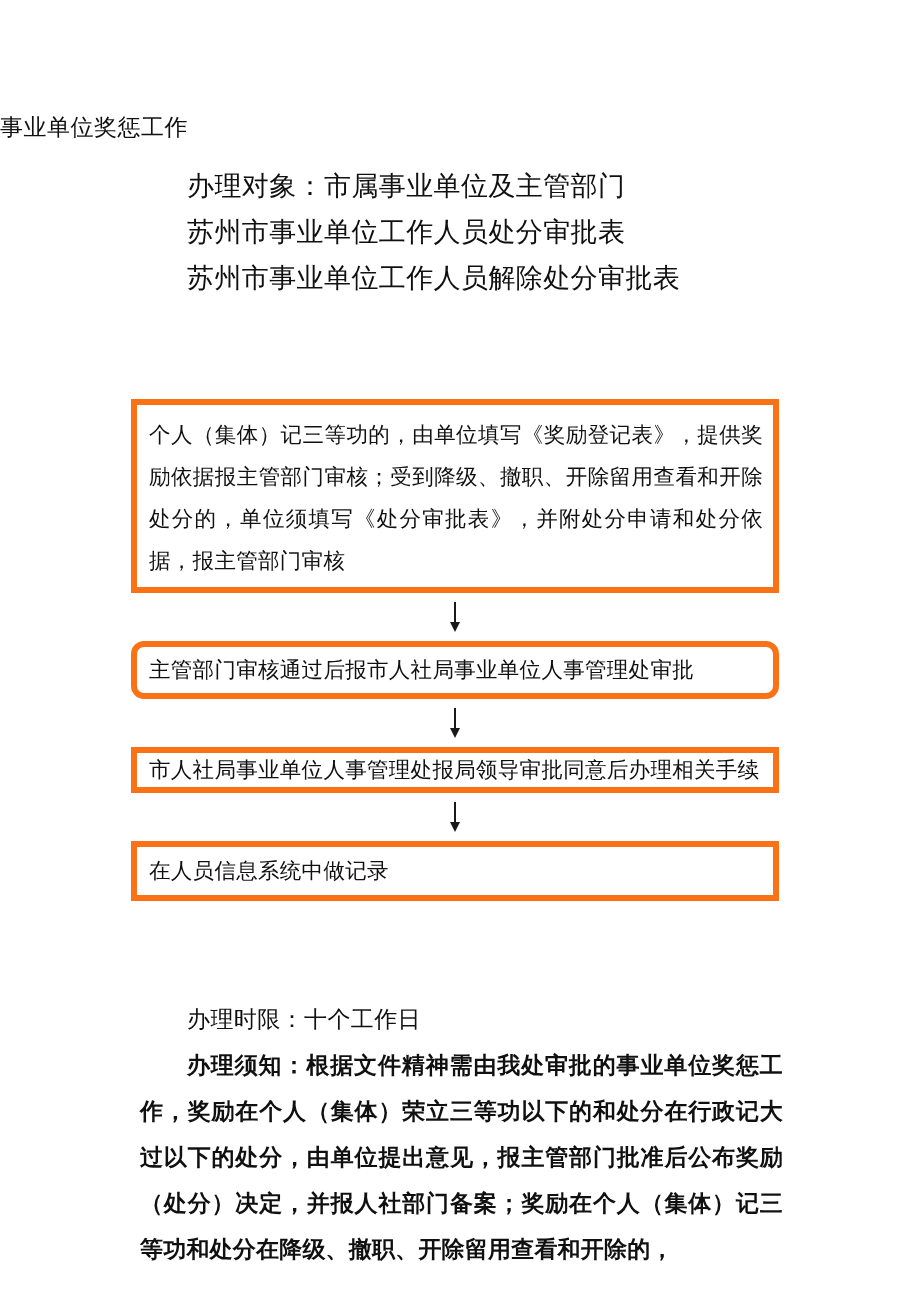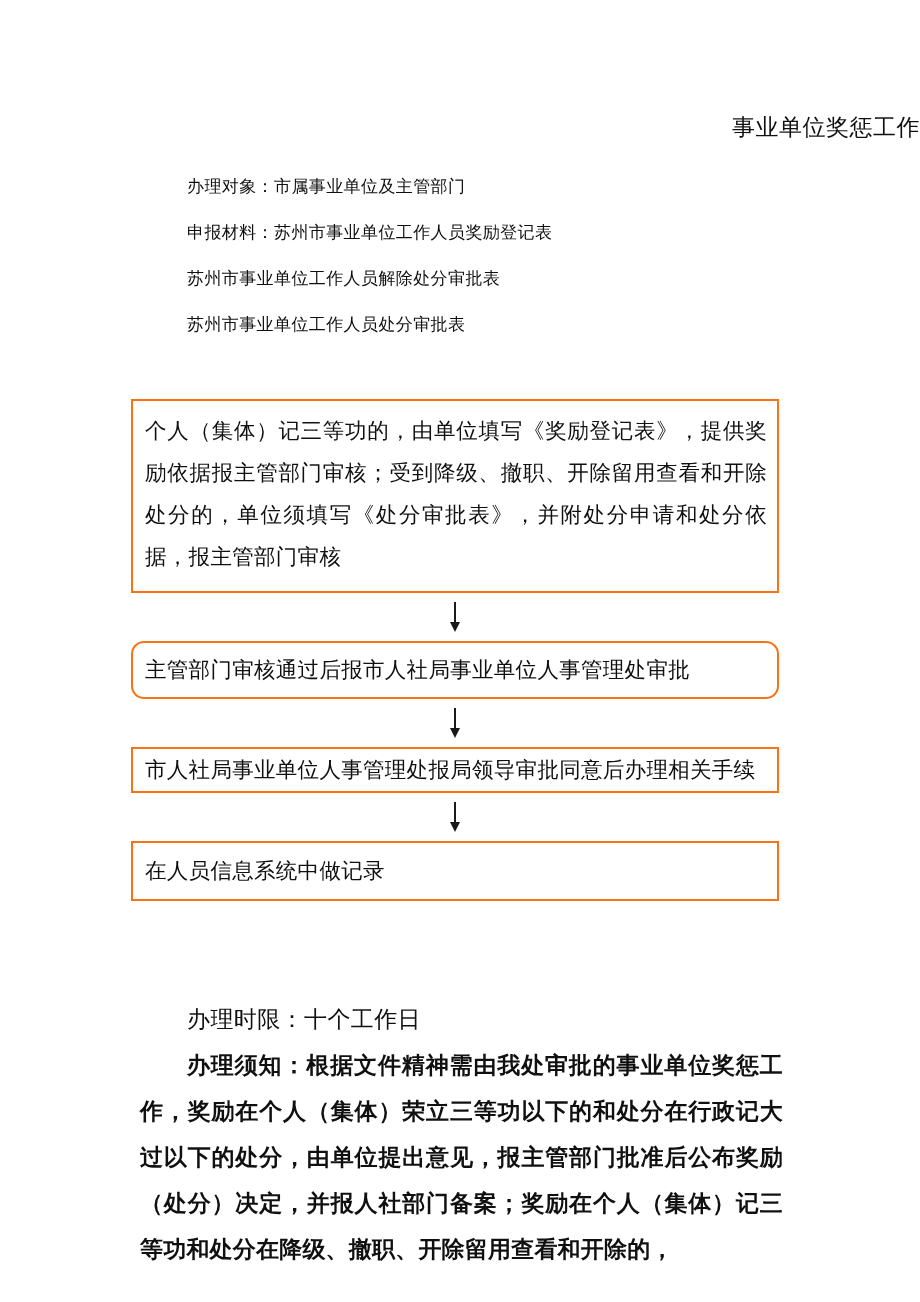--- a/index.html
+++ b/index.html
@@ -24,53 +24,53 @@
     height: 1302px;
     background: #ffffff;
   }
 
   
   .doc-title {
     position: absolute;
     left: 0;
     top: 112px;
     width: 920px;
-    text-align: right;
+    text-align: left;
     font-size: 23px;
     line-height: 30px;
     letter-spacing: 0.5px;
     color: #101010;
   }
 
   
   .intro {
     position: absolute;
     left: 187px;
     top: 163px;
     width: 700px;
   }
   .intro-line {
-    font-size: 17px;
+    font-size: 27px;
     line-height: 46px;
     letter-spacing: 0.4px;
     color: #101010;
     white-space: nowrap;
   }
 
   
   .flow {
     position: absolute;
     left: 131px;
     top: 399px;
     width: 648px;
   }
 
   .flow-box {
     box-sizing: border-box;
-    border: 2px solid #f97316;
+    border: 6px solid #f97316;
     background: #ffffff;
     padding: 9px 10px 9px 12px;
   }
   .flow-box .box-text {
     font-size: 21.5px;
     line-height: 42px;
     letter-spacing: 0.3px;
     color: #101010;
     text-align: justify;
     text-justify: inter-character;
@@ -148,23 +148,22 @@
 </style>
 </head>
 <body>
 
 <div class="page">
 
   <div class="doc-title">事业单位奖惩工作</div>
 
   <div class="intro">
     <div class="intro-line">办理对象：市属事业单位及主管部门</div>
-    <div class="intro-line">申报材料：苏州市事业单位工作人员奖励登记表</div>
+    <div class="intro-line">苏州市事业单位工作人员处分审批表</div>
     <div class="intro-line">苏州市事业单位工作人员解除处分审批表</div>
-    <div class="intro-line">苏州市事业单位工作人员处分审批表</div>
   </div>
 
   <div class="flow">
 
     <div class="flow-box box-1">
       <div class="box-text">个人（集体）记三等功的，由单位填写《奖励登记表》，提供奖励依据报主管部门审核；受到降级、撤职、开除留用查看和开除处分的，单位须填写《处分审批表》，并附处分申请和处分依据，报主管部门审核</div>
     </div>
 
     <div class="arrow gap-a">
       <div class="arrow-glyph">

